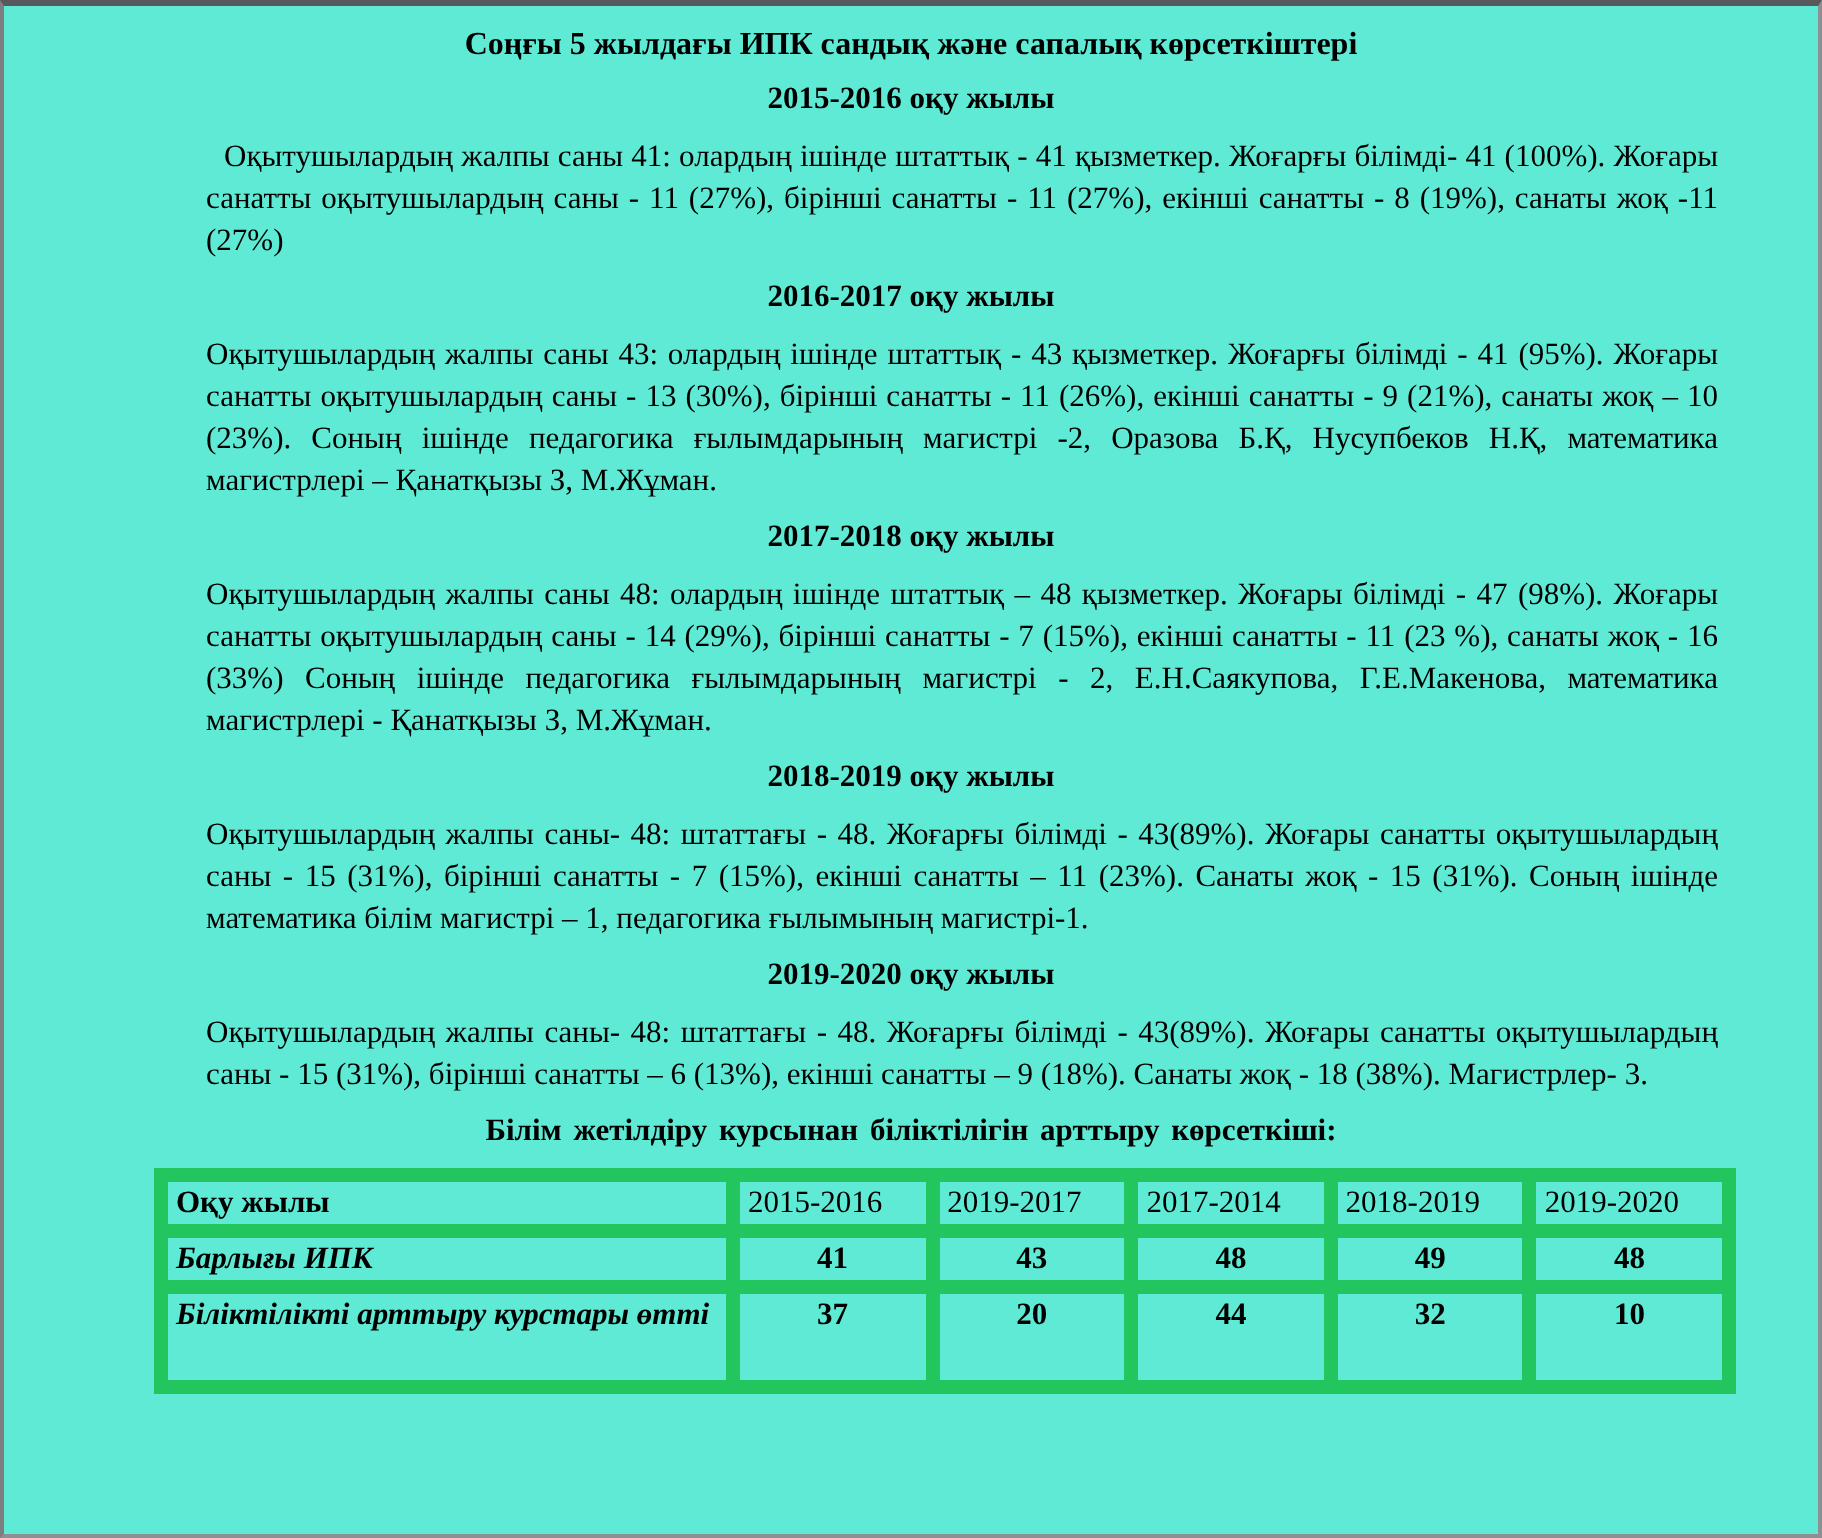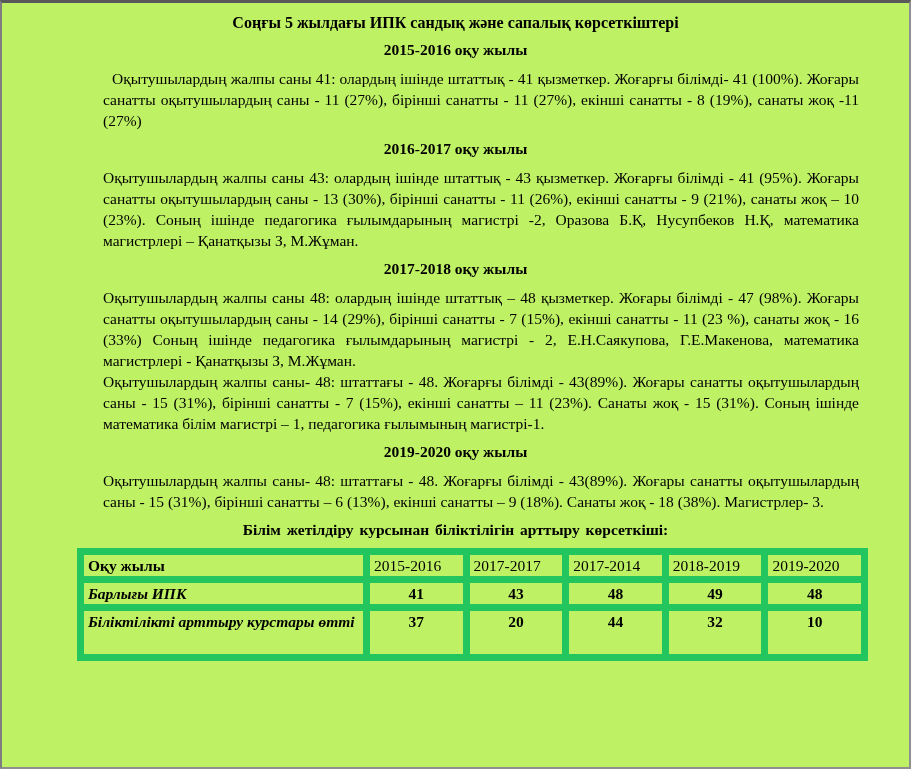--- a/index.html
+++ b/index.html
@@ -1,21 +1,21 @@
 <!DOCTYPE html>
 <html><head>
 <meta charset="utf-8">
 <style>
   html, body { margin: 0; padding: 0; background: #ffffff; }
   .page {
     position: relative;
     width: 911px;
     height: 769px;
     box-sizing: border-box;
-    background: #bef264;
+    background: #5eead4;
     border-top: 3px solid #59595b;
     border-left: 2px solid #7e7e80;
     border-right: 2px solid #8f8f91;
     border-bottom: 2px solid #8f8f91;
     padding-top: 8px;
     overflow: hidden;
     font-family: "Liberation Serif", "DejaVu Serif", serif;
     color: #000000;
   }
   .doc-title {
@@ -84,20 +84,21 @@
     <h2 class="year-heading">2016-2017 оқу жылы</h2>
     <p class="body-text">Оқытушылардың жалпы саны 43: олардың ішінде штаттық - 43 қызметкер. Жоғарғы білімді - 41 (95%). Жоғары санатты оқытушылардың саны - 13  (30%),  бірінші санатты - 11 (26%), екінші санатты - 9 (21%), санаты жоқ – 10 (23%). Соның ішінде педагогика ғылымдарының магистрі -2, Оразова Б.Қ, Нусупбеков Н.Қ, математика магистрлері – Қанатқызы З, М.Жұман.</p>
   </section>
 
   <section>
     <h2 class="year-heading">2017-2018 оқу жылы</h2>
     <p class="body-text">Оқытушылардың жалпы саны 48: олардың ішінде штаттық – 48 қызметкер. Жоғары білімді - 47 (98%). Жоғары санатты оқытушылардың саны - 14 (29%), бірінші санатты - 7 (15%), екінші санатты - 11 (23 %), санаты жоқ - 16 (33%) Соның ішінде педагогика ғылымдарының магистрі - 2, Е.Н.Саякупова, Г.Е.Макенова, математика магистрлері - Қанатқызы З, М.Жұман.</p>
   </section>
 
   <section>
+    <h2 class="year-heading">2018-2019 оқу жылы</h2>
     <p class="body-text">Оқытушылардың жалпы саны- 48: штаттағы - 48. Жоғарғы білімді - 43(89%). Жоғары санатты  оқытушылардың саны - 15  (31%),  бірінші санатты - 7 (15%), екінші санатты – 11 (23%). Санаты жоқ - 15 (31%).  Соның ішінде математика білім магистрі – 1, педагогика ғылымының магистрі-1.</p>
   </section>
 
   <section>
     <h2 class="year-heading">2019-2020 оқу жылы</h2>
     <p class="body-text">Оқытушылардың жалпы саны- 48: штаттағы - 48. Жоғарғы білімді - 43(89%). Жоғары санатты  оқытушылардың саны - 15  (31%),  бірінші санатты – 6 (13%), екінші санатты – 9 (18%). Санаты жоқ -  18 (38%).  Магистрлер- 3.</p>
   </section>
 
   <h2 class="table-caption">Білім  жетілдіру  курсынан біліктілігін  арттыру  көрсеткіші:</h2>
 
@@ -107,21 +108,21 @@
       <col>
         <col>
         <col>
         <col>
         <col>
     </colgroup>
     <tbody>
       <tr class="hdr">
         <th class="hdr-label">Оқу жылы</th>
         <th class="hdr-year">2015-2016</th>
-        <th class="hdr-year">2017-2017</th>
+        <th class="hdr-year">2019-2017</th>
         <th class="hdr-year">2017-2014</th>
         <th class="hdr-year">2018-2019</th>
         <th class="hdr-year">2019-2020</th>
       </tr>
       <tr>
         <td class="row-label">Барлығы ИПК</td>
         <td class="num">41</td>
         <td class="num">43</td>
         <td class="num">48</td>
         <td class="num">49</td>

